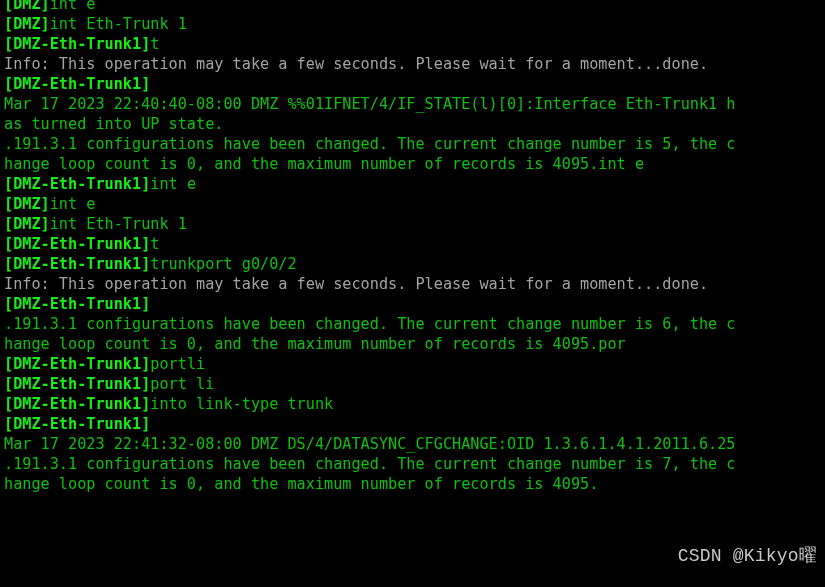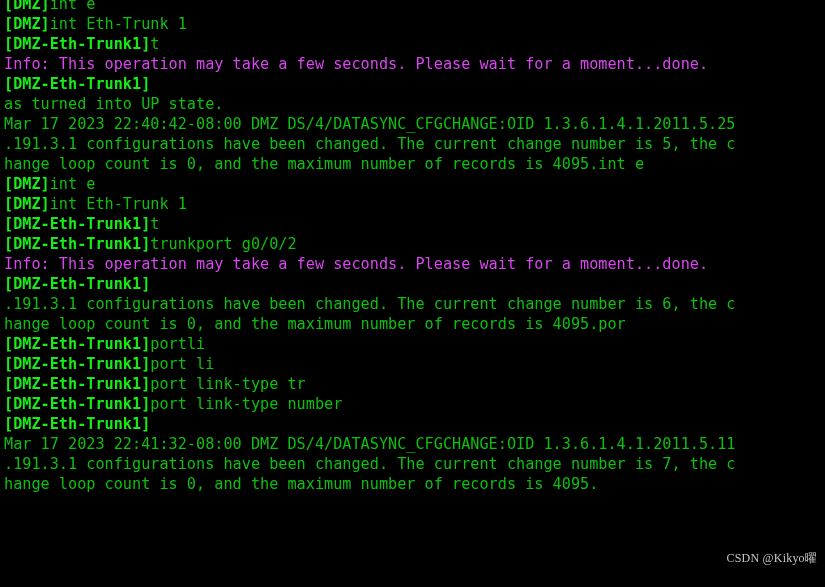--- a/index.html
+++ b/index.html
@@ -34,70 +34,70 @@
     letter-spacing: 0px;
     white-space: pre;
     color: #0ec40e;
     font-family: "DejaVu Sans Mono", "Liberation Mono", monospace;
   }
   .line.prompt {
     color: #13e013;
     font-weight: bold;
   }
   .line.info {
-    color: #d946ef;
+    color: #a3a3a3;
   }
   .line.log {
     color: #0fbf0f;
   }
   .seg-prompt {
     color: #16ec16;
     font-weight: bold;
   }
   .seg-cmd {
     color: #0dc00d;
     font-weight: normal;
   }
   #watermark {
     position: absolute;
     right: 8px;
     bottom: 18px;
-    font-family: Liberation Serif, serif;
-    font-size: 12px;
+    font-family: Liberation Mono, monospace;
+    font-size: 18px;
     color: #d8d8d8;
     opacity: 0.92;
     white-space: pre;
     letter-spacing: 0.2px;
   }
 </style>
 </head>
 <body>
 
 <div id="terminal">
   <div id="screen">
       <div class="line prompt"><span class="seg-prompt">[DMZ]</span><span class="seg-cmd">int e</span></div>
       <div class="line prompt"><span class="seg-prompt">[DMZ]</span><span class="seg-cmd">int Eth-Trunk 1</span></div>
       <div class="line prompt"><span class="seg-prompt">[DMZ-Eth-Trunk1]</span><span class="seg-cmd">t</span></div>
       <div class="line info">Info: This operation may take a few seconds. Please wait for a moment...done.</div>
       <div class="line prompt"><span class="seg-prompt">[DMZ-Eth-Trunk1]</span><span class="seg-cmd"></span></div>
+      <div class="line log">Mar 17 2023 22:40:40-08:00 DMZ %%01IFNET/4/IF_STATE(l)[0]:Interface Eth-Trunk1 h</div>
       <div class="line log">as turned into UP state.</div>
-      <div class="line log">Mar 17 2023 22:40:42-08:00 DMZ DS/4/DATASYNC_CFGCHANGE:OID 1.3.6.1.4.1.2011.5.25</div>
       <div class="line log">.191.3.1 configurations have been changed. The current change number is 5, the c</div>
       <div class="line log">hange loop count is 0, and the maximum number of records is 4095.int e</div>
+      <div class="line prompt"><span class="seg-prompt">[DMZ-Eth-Trunk1]</span><span class="seg-cmd">int e</span></div>
       <div class="line prompt"><span class="seg-prompt">[DMZ]</span><span class="seg-cmd">int e</span></div>
       <div class="line prompt"><span class="seg-prompt">[DMZ]</span><span class="seg-cmd">int Eth-Trunk 1</span></div>
       <div class="line prompt"><span class="seg-prompt">[DMZ-Eth-Trunk1]</span><span class="seg-cmd">t</span></div>
       <div class="line prompt"><span class="seg-prompt">[DMZ-Eth-Trunk1]</span><span class="seg-cmd">trunkport g0/0/2</span></div>
       <div class="line info">Info: This operation may take a few seconds. Please wait for a moment...done.</div>
       <div class="line prompt"><span class="seg-prompt">[DMZ-Eth-Trunk1]</span><span class="seg-cmd"></span></div>
       <div class="line log">.191.3.1 configurations have been changed. The current change number is 6, the c</div>
       <div class="line log">hange loop count is 0, and the maximum number of records is 4095.por</div>
       <div class="line prompt"><span class="seg-prompt">[DMZ-Eth-Trunk1]</span><span class="seg-cmd">portli</span></div>
       <div class="line prompt"><span class="seg-prompt">[DMZ-Eth-Trunk1]</span><span class="seg-cmd">port li</span></div>
-      <div class="line prompt"><span class="seg-prompt">[DMZ-Eth-Trunk1]</span><span class="seg-cmd">port link-type tr</span></div>
-      <div class="line prompt"><span class="seg-prompt">[DMZ-Eth-Trunk1]</span><span class="seg-cmd">port link-type number</span></div>
+      <div class="line prompt"><span class="seg-prompt">[DMZ-Eth-Trunk1]</span><span class="seg-cmd">into link-type trunk</span></div>
       <div class="line prompt"><span class="seg-prompt">[DMZ-Eth-Trunk1]</span><span class="seg-cmd"></span></div>
-      <div class="line log">Mar 17 2023 22:41:32-08:00 DMZ DS/4/DATASYNC_CFGCHANGE:OID 1.3.6.1.4.1.2011.5.11</div>
+      <div class="line log">Mar 17 2023 22:41:32-08:00 DMZ DS/4/DATASYNC_CFGCHANGE:OID 1.3.6.1.4.1.2011.6.25</div>
       <div class="line log">.191.3.1 configurations have been changed. The current change number is 7, the c</div>
       <div class="line log">hange loop count is 0, and the maximum number of records is 4095.</div>
     </div>
   <div id="watermark">CSDN @Kikyo曜</div>
 </div>
 
 </body></html>

